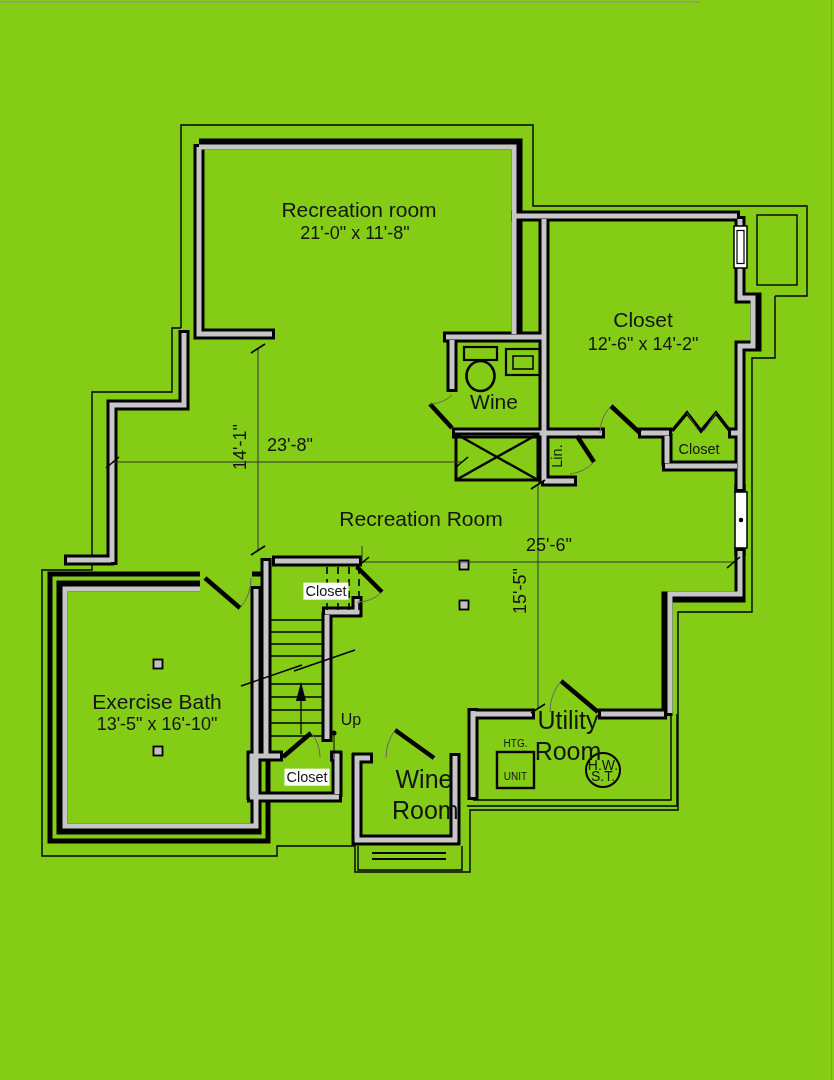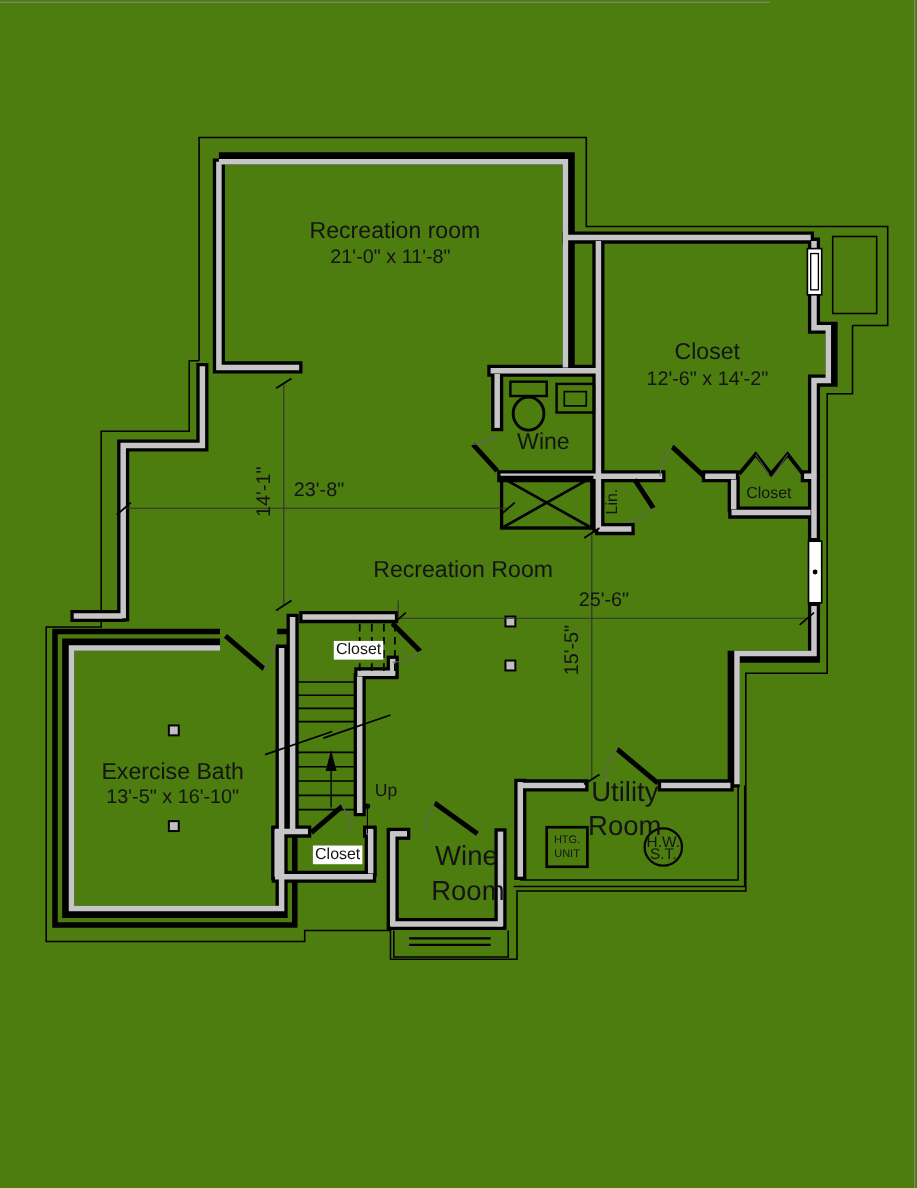--- a/index.html
+++ b/index.html
@@ -1,16 +1,16 @@
 <!DOCTYPE html>
 <html><head>
 <meta charset="utf-8">
 <style>
   html,body{margin:0;padding:0;background:#fff;}
-  #sheet{position:relative;width:834px;height:1080px;background:#4d7c0f;overflow:hidden;
+  #sheet{position:relative;width:834px;height:1080px;background:#84cc16;overflow:hidden;
          font-family:"Liberation Sans",sans-serif;color:#111;}
   svg{position:absolute;left:0;top:0;}
   .lbl{position:absolute;transform:translate(-50%,-50%);white-space:nowrap;
        text-align:center;color:#141414;line-height:1.15;}
   .rot{transform:translate(-50%,-50%) rotate(-90deg);}
   .room{font-size:21px;}
   .dims{font-size:18px;}
   .small{font-size:14.5px;}
   .dim{font-size:18px;}
   .wrap2{white-space:normal;line-height:1.25;font-size:25px;}
@@ -249,21 +249,21 @@
 <div class="lbl dims" style="left:157px;top:724px;">13'-5" x 16'-10"</div>
 
 <div class="lbl" style="left:351px;top:720px;font-size:16px;">Up</div>
 
 <div class="lbl small masked" style="left:307px;top:777px;">Closet</div>
 
 <div class="lbl wrap2" style="left:405px;top:795px;width:64px;margin-left:19px;">Wine Room</div>
 
 <div class="lbl wrap2" style="left:568px;top:736px;width:70px;">Utility Room</div>
 
-<div class="lbl tiny" style="left:515.5px;top:764px;">HTG.</div>
+<div class="lbl tiny" style="left:515.5px;top:744px;">HTG.</div>
 <div class="lbl tiny" style="left:515.5px;top:777px;">UNIT</div>
 
 <div class="lbl tiny2" style="left:603px;top:765px;">H.W.</div>
 <div class="lbl tiny2" style="left:603px;top:776px;">S.T.</div>
 
 <div class="lbl dim rot" style="left:240px;top:447px;">14'-1"</div>
 <div class="lbl dim" style="left:290px;top:445px;">23'-8"</div>
 <div class="lbl dim" style="left:549px;top:545px;">25'-6"</div>
 <div class="lbl dim rot" style="left:520px;top:591px;">15'-5"</div>
 

